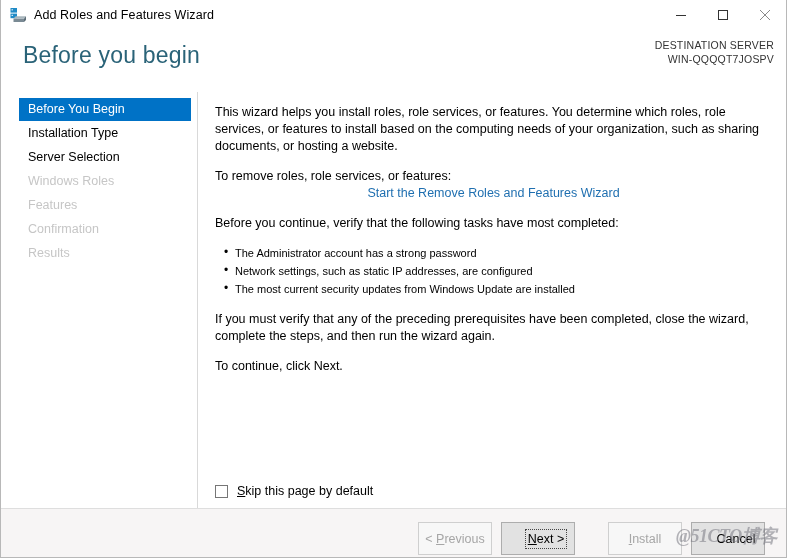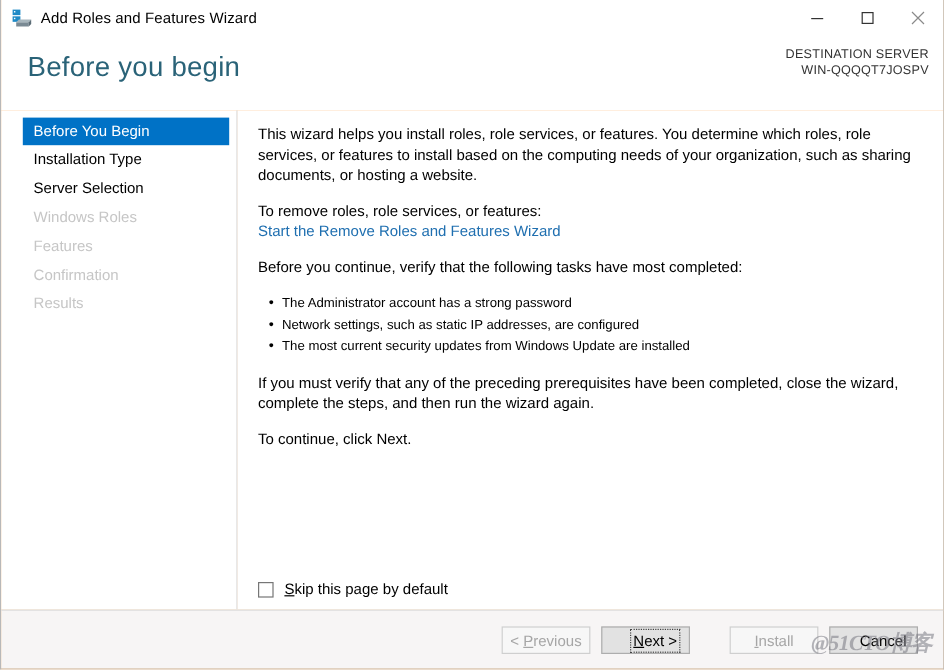--- a/index.html
+++ b/index.html
@@ -12,21 +12,21 @@
     height: 558px;
     font-family: "Liberation Sans", sans-serif;
     overflow: hidden;
     position: relative;
   }
   .window {
     position: absolute;
     left: 0; top: 0;
     width: 787px;
     height: 558px;
-    background: #fdba74;
+    background: #a3a3a3;
     border-left: 1px solid #b8b8b8;
     border-right: 1px solid #b8b8b8;
     border-bottom: 1px solid #b8b8b8;
     box-sizing: border-box;
     display: flex;
     flex-direction: column;
   }
 
   
   .titlebar {
@@ -148,20 +148,21 @@
     margin: 0 0 13px 0;
     max-width: 545px;
   }
   .para.tight { margin-bottom: 0; }
   .link {
     font-size: 12.5px;
     color: #1f6fb0;
     line-height: 17px;
     margin: 0 0 13px 0;
     cursor: pointer;
+    text-align: center;
   }
   ul.tasks {
     margin: 0 0 13px 0;
     padding: 0 0 0 9px;
     list-style: none;
   }
   ul.tasks li {
     font-size: 11px;
     color: #000000;
     line-height: 18px;
@@ -205,21 +206,21 @@
     height: 48px;
     min-height: 48px;
     background: #f7f5f5;
     border-top: 1px solid #dedede;
     position: relative;
   }
   .btn {
     position: absolute;
     top: 13px;
     width: 74px;
-    height: 23px;
+    height: 33px;
     font-size: 12.5px;
     background: #f2f2f2;
     border: 1px solid #adadad;
     color: #000000;
     box-sizing: border-box;
     display: flex;
     align-items: center;
     justify-content: center;
     padding: 0;
     font-family: "Liberation Sans", sans-serif;

